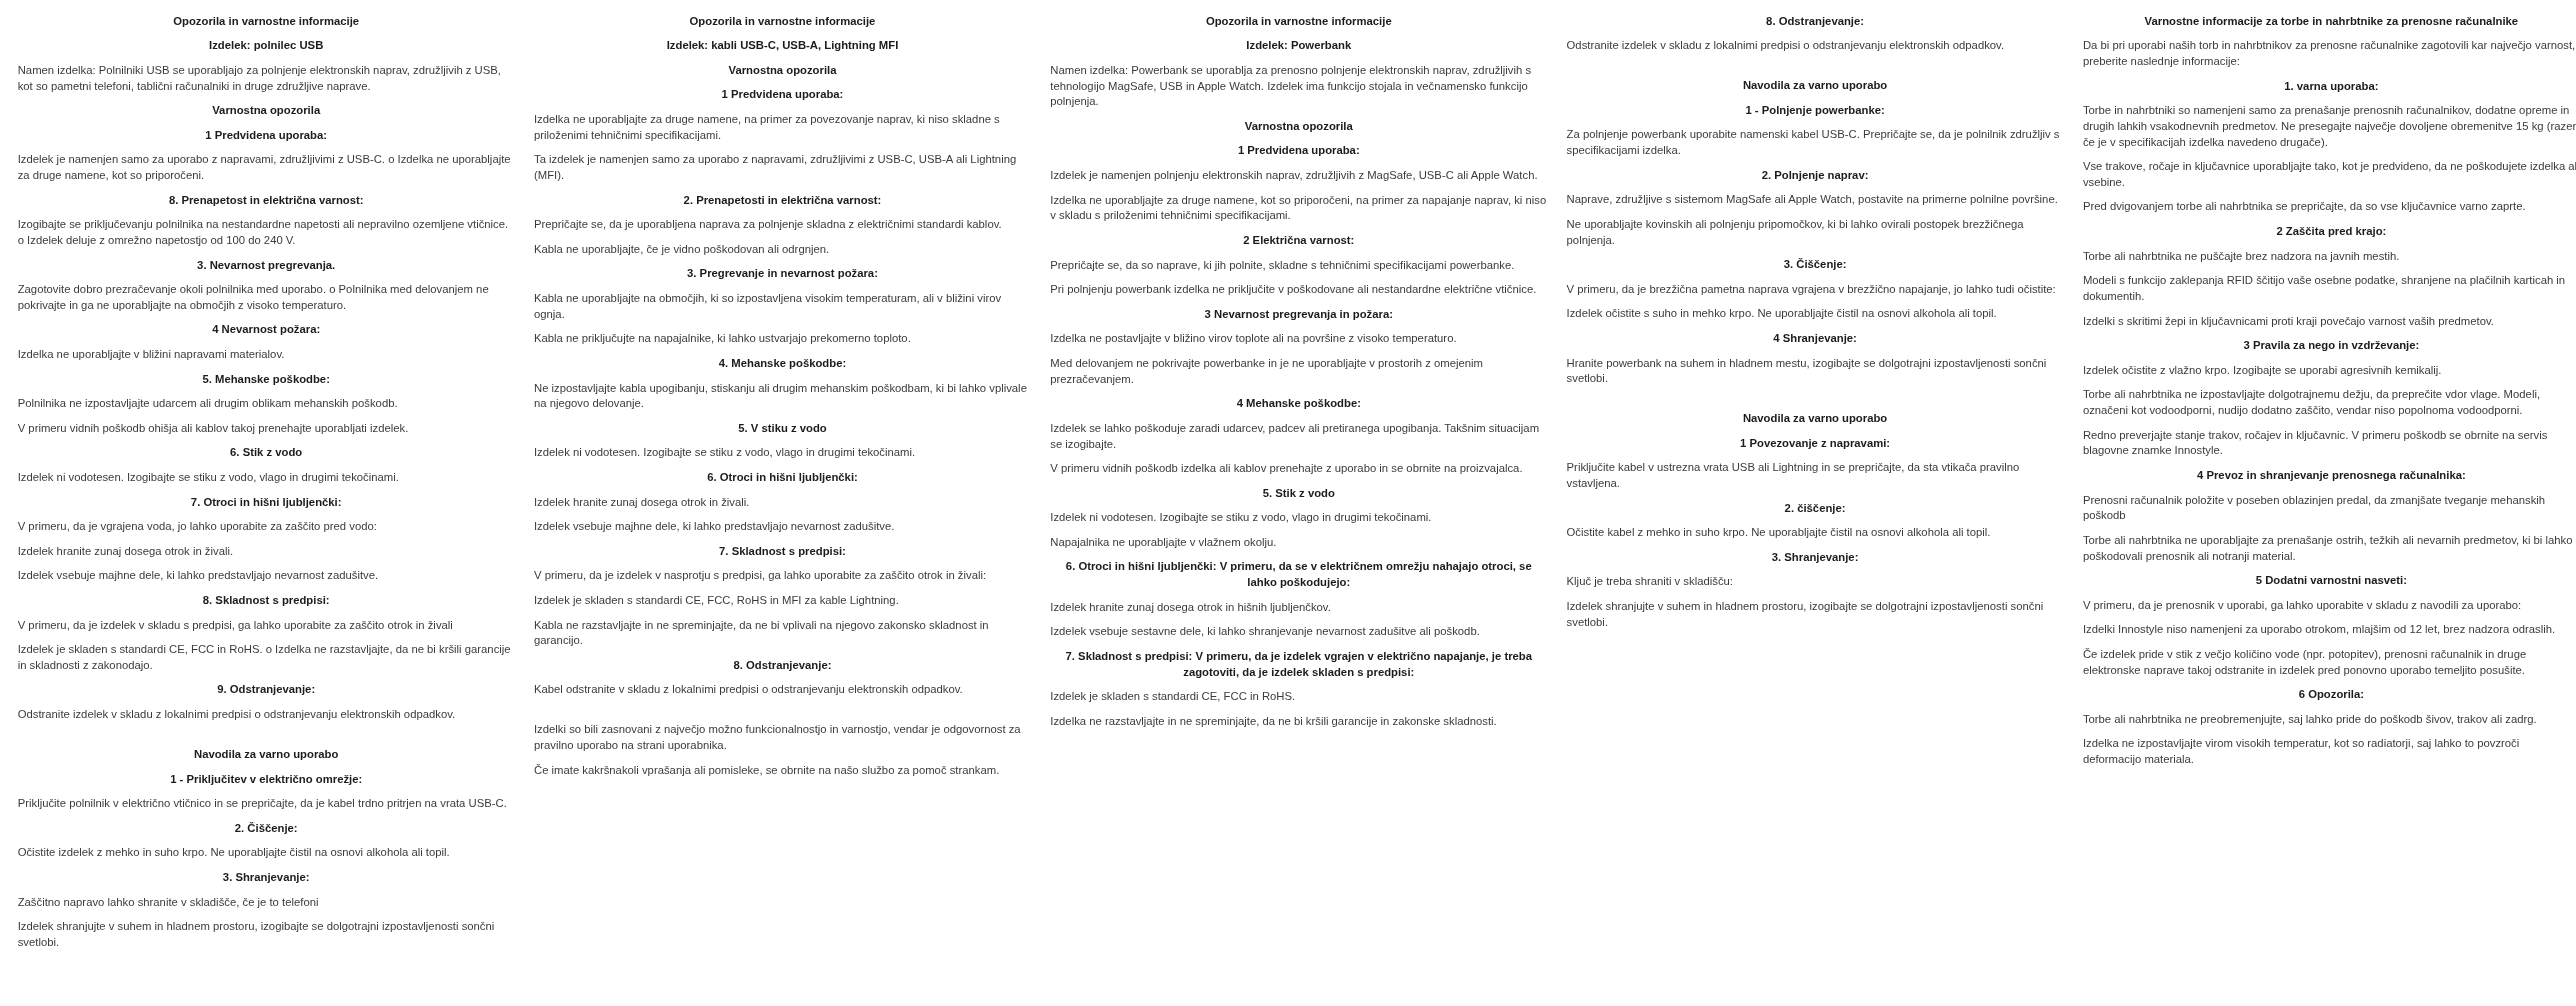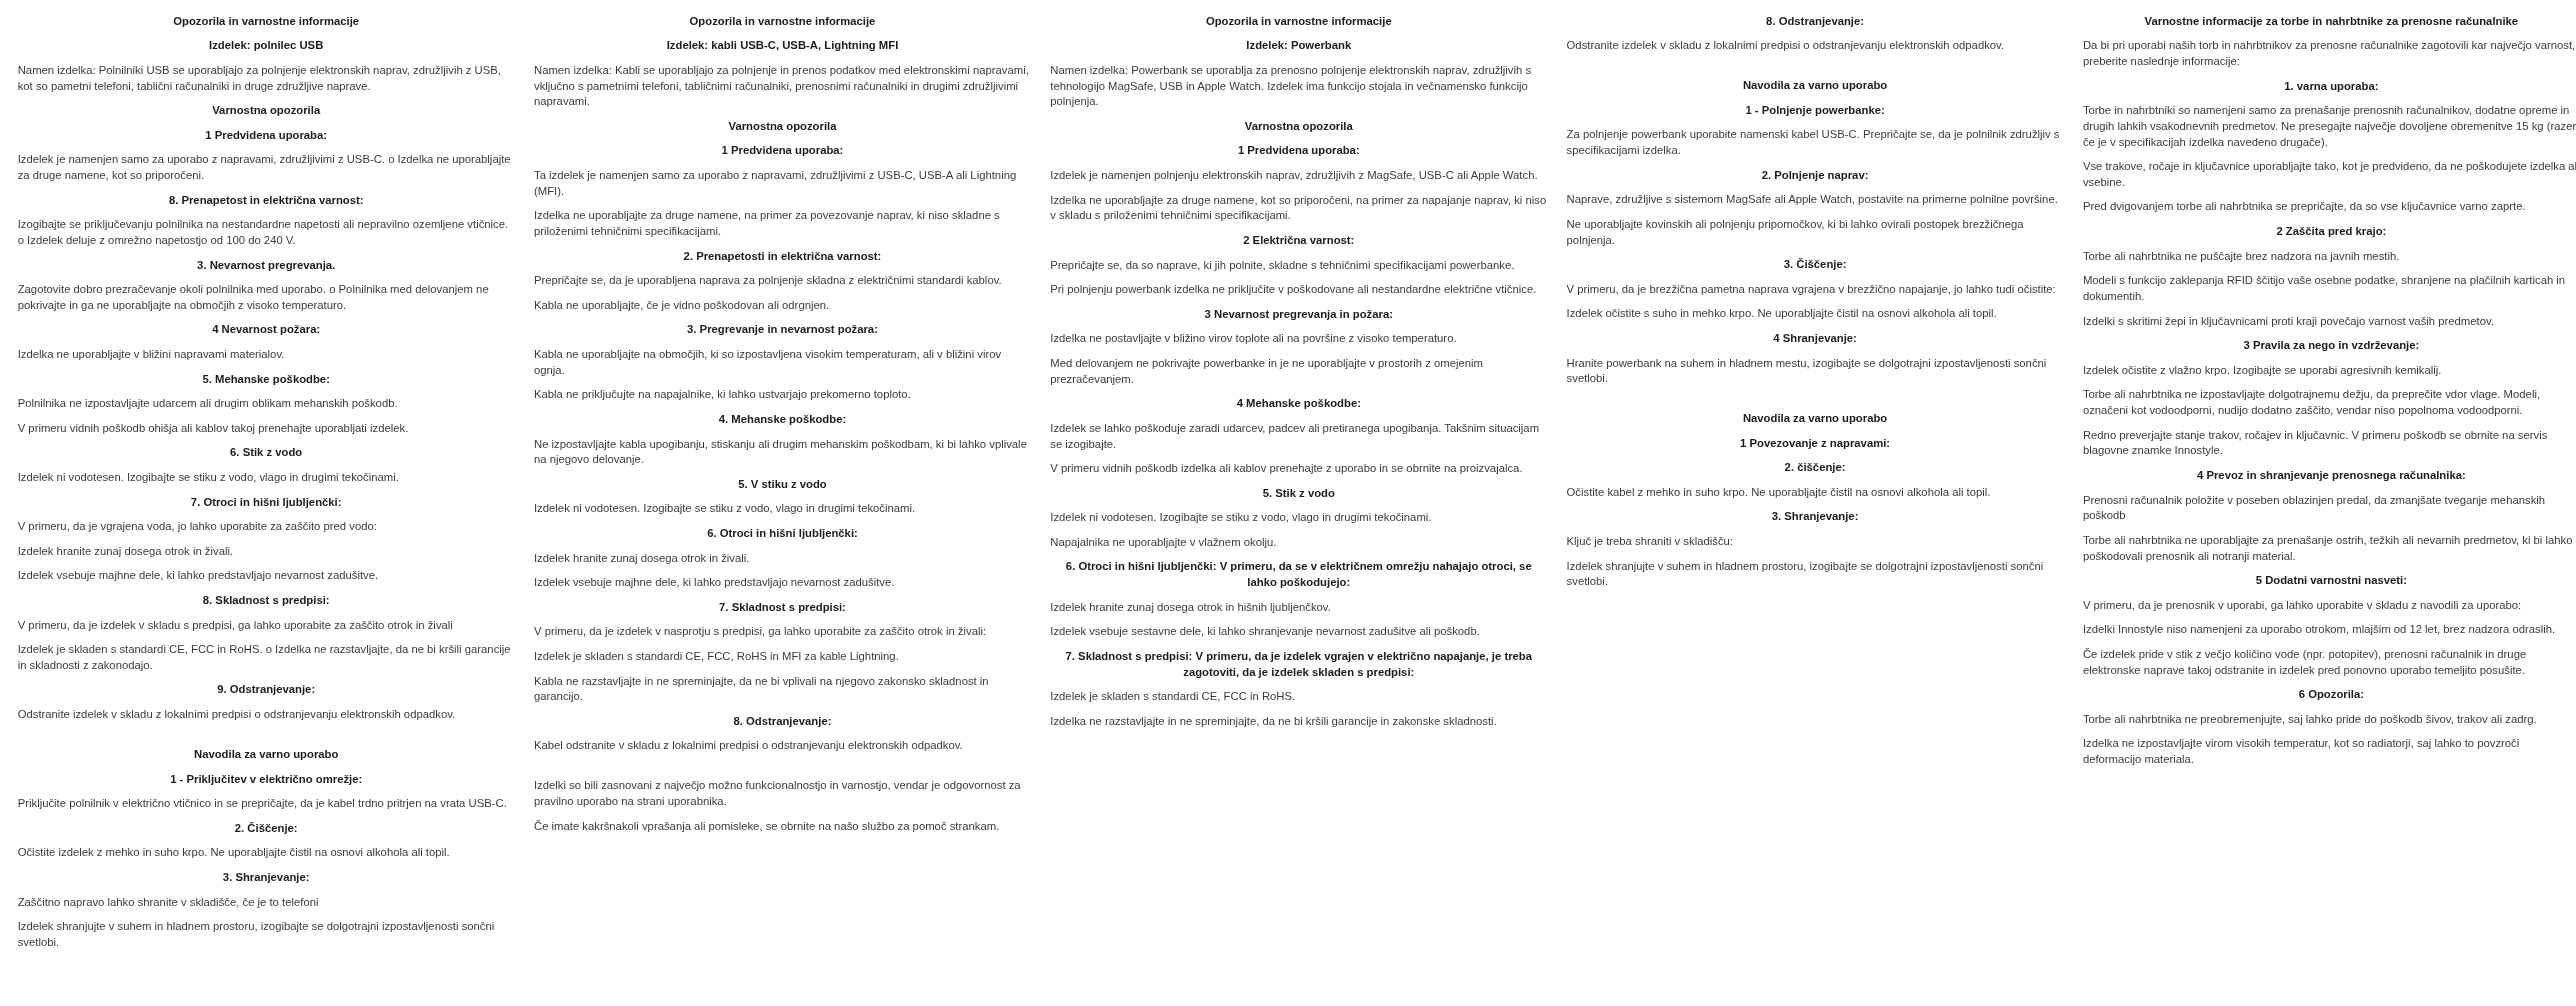--- a/index.html
+++ b/index.html
@@ -83,25 +83,24 @@
       <p class="p">Priključite polnilnik v električno vtičnico in se prepričajte, da je kabel trdno pritrjen na vrata USB-C.</p>
       <h2 class="h">2. Čiščenje:</h2>
       <p class="p">Očistite izdelek z mehko in suho krpo. Ne uporabljajte čistil na osnovi alkohola ali topil.</p>
       <h2 class="h">3. Shranjevanje:</h2>
       <p class="p">Zaščitno napravo lahko shranite v skladišče, če je to telefoni</p>
       <p class="p">Izdelek shranjujte v suhem in hladnem prostoru, izogibajte se dolgotrajni izpostavljenosti sončni svetlobi.</p>
     </section>
   <section class="col">
       <h2 class="h">Opozorila in varnostne informacije</h2>
       <h2 class="h glitch">Izdelek: kabli USB-C, USB-A, Lightning MFI</h2>
-      <p class="p">Namen izdelka: Kabli se uporabljajo za polnjenje in prenos podatkov med elektronskimi napravami, vključno s pametnimi telefoni, tabličnimi računalniki, prenosnimi računalniki in drugimi združljivimi napravami.</p>
       <h2 class="h">Varnostna opozorila</h2>
       <h2 class="h">1 Predvidena uporaba:</h2>
+      <p class="p">Izdelka ne uporabljajte za druge namene, na primer za povezovanje naprav, ki niso skladne s priloženimi tehničnimi specifikacijami.</p>
       <p class="p">Ta izdelek je namenjen samo za uporabo z napravami, združljivimi z USB-C, USB-A ali Lightning (MFI).</p>
-      <p class="p">Izdelka ne uporabljajte za druge namene, na primer za povezovanje naprav, ki niso skladne s priloženimi tehničnimi specifikacijami.</p>
       <h2 class="h">2. Prenapetosti in električna varnost:</h2>
       <p class="p">Prepričajte se, da je uporabljena naprava za polnjenje skladna z električnimi standardi kablov.</p>
       <p class="p">Kabla ne uporabljajte, če je vidno poškodovan ali odrgnjen.</p>
       <h2 class="h">3. Pregrevanje in nevarnost požara:</h2>
       <p class="p">Kabla ne uporabljajte na območjih, ki so izpostavljena visokim temperaturam, ali v bližini virov ognja.</p>
       <p class="p">Kabla ne priključujte na napajalnike, ki lahko ustvarjajo prekomerno toploto.</p>
       <h2 class="h">4. Mehanske poškodbe:</h2>
       <p class="p">Ne izpostavljajte kabla upogibanju, stiskanju ali drugim mehanskim poškodbam, ki bi lahko vplivale na njegovo delovanje.</p>
       <h2 class="h">5. V stiku z vodo</h2>
       <p class="p">Izdelek ni vodotesen. Izogibajte se stiku z vodo, vlago in drugimi tekočinami.</p>
@@ -156,20 +155,21 @@
       <p class="p">Naprave, združljive s sistemom MagSafe ali Apple Watch, postavite na primerne polnilne površine.</p>
       <p class="p">Ne uporabljajte kovinskih ali polnjenju pripomočkov, ki bi lahko ovirali postopek brezžičnega polnjenja.</p>
       <h2 class="h">3. Čiščenje:</h2>
       <p class="p">V primeru, da je brezžična pametna naprava vgrajena v brezžično napajanje, jo lahko tudi očistite:</p>
       <p class="p">Izdelek očistite s suho in mehko krpo. Ne uporabljajte čistil na osnovi alkohola ali topil.</p>
       <h2 class="h">4 Shranjevanje:</h2>
       <p class="p">Hranite powerbank na suhem in hladnem mestu, izogibajte se dolgotrajni izpostavljenosti sončni svetlobi.</p>
       <div class="sp"></div>
       <h2 class="h">Navodila za varno uporabo</h2>
       <h2 class="h glitch">1 Povezovanje z napravami:</h2>
+      <p class="p">Priključite kabel v ustrezna vrata USB ali Lightning in se prepričajte, da sta vtikača pravilno vstavljena.</p>
       <h2 class="h">2. čiščenje:</h2>
       <p class="p">Očistite kabel z mehko in suho krpo. Ne uporabljajte čistil na osnovi alkohola ali topil.</p>
       <h2 class="h">3. Shranjevanje:</h2>
       <p class="p">Ključ je treba shraniti v skladišču:</p>
       <p class="p">Izdelek shranjujte v suhem in hladnem prostoru, izogibajte se dolgotrajni izpostavljenosti sončni svetlobi.</p>
     </section>
   <section class="col">
       <h2 class="h">Varnostne informacije za torbe in nahrbtnike za prenosne računalnike</h2>
       <p class="p">Da bi pri uporabi naših torb in nahrbtnikov za prenosne računalnike zagotovili kar največjo varnost, preberite naslednje informacije:</p>
       <h2 class="h">1. varna uporaba:</h2>

